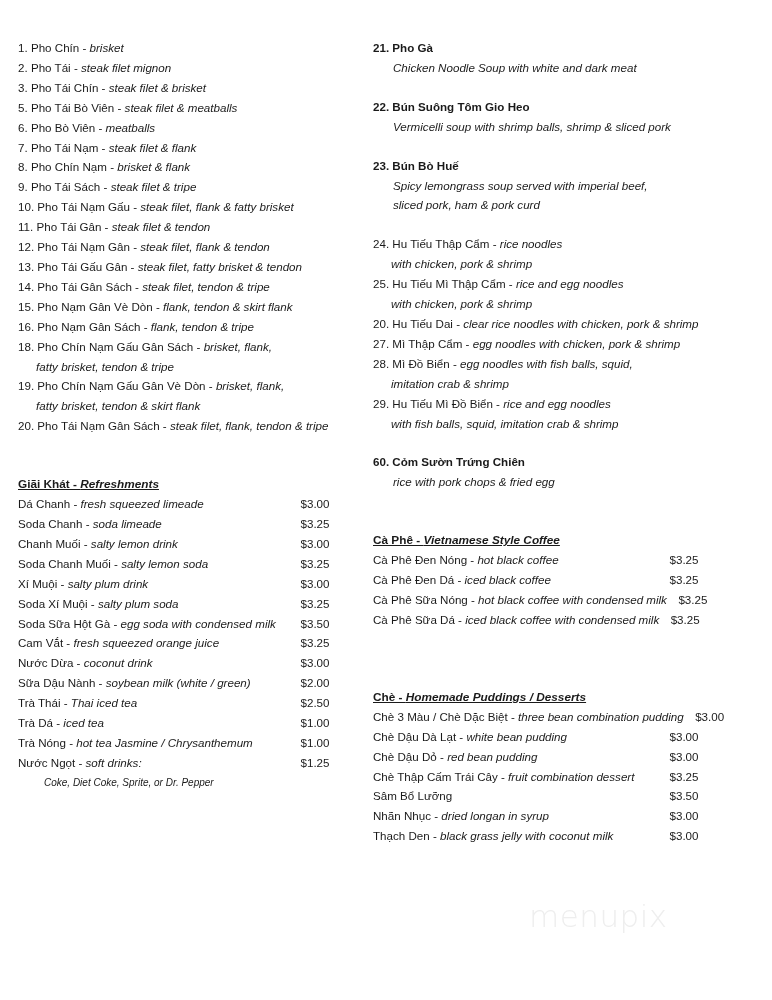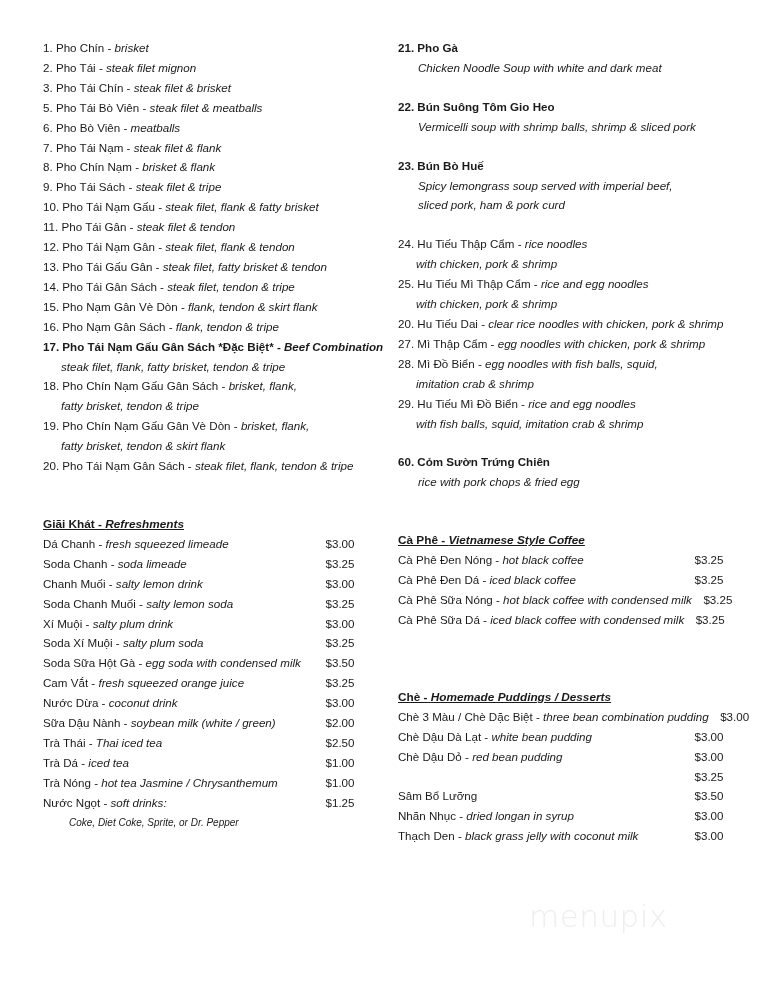--- a/index.html
+++ b/index.html
@@ -13,21 +13,21 @@
     height: 1000px;
     position: relative;
     font-family: "Liberation Sans", "DejaVu Sans", sans-serif;
     color: #1a1a1a;
     overflow: hidden;
   }
   .page {
     position: relative;
     width: 772px;
     height: 1000px;
-    padding: 38px 28px 0 43px;
+    padding: 38px 28px 0 18px;
   }
   .columns {
     display: flex;
     flex-direction: row;
     align-items: flex-start;
     gap: 0;
   }
   .col-left {
     width: 355px;
     flex: 0 0 355px;
@@ -135,21 +135,20 @@
           <div class="entry"><span class="nm">7.</span><span class="nm"> </span><span class="nm">Pho Tái Nạm</span><span class="nm"> - </span><span class="ds">steak filet &amp; flank</span></div>
           <div class="entry"><span class="nm">8.</span><span class="nm"> </span><span class="nm">Pho Chín Nạm</span><span class="nm"> - </span><span class="ds">brisket &amp; flank</span></div>
           <div class="entry"><span class="nm">9.</span><span class="nm"> </span><span class="nm">Pho Tái Sách</span><span class="nm"> - </span><span class="ds">steak filet &amp; tripe</span></div>
           <div class="entry"><span class="nm">10.</span><span class="nm"> </span><span class="nm">Pho Tái Nạm Gấu</span><span class="nm"> - </span><span class="ds">steak filet, flank &amp; fatty brisket</span></div>
           <div class="entry"><span class="nm">11.</span><span class="nm"> </span><span class="nm">Pho Tái Gân</span><span class="nm"> - </span><span class="ds">steak filet &amp; tendon</span></div>
           <div class="entry"><span class="nm">12.</span><span class="nm"> </span><span class="nm">Pho Tái Nạm Gân</span><span class="nm"> - </span><span class="ds">steak filet, flank &amp; tendon</span></div>
           <div class="entry"><span class="nm">13.</span><span class="nm"> </span><span class="nm">Pho Tái Gấu Gân</span><span class="nm"> - </span><span class="ds">steak filet, fatty brisket &amp; tendon</span></div>
           <div class="entry"><span class="nm">14.</span><span class="nm"> </span><span class="nm">Pho Tái Gân Sách</span><span class="nm"> - </span><span class="ds">steak filet, tendon &amp; tripe</span></div>
           <div class="entry"><span class="nm">15.</span><span class="nm"> </span><span class="nm">Pho Nạm Gân Vè Dòn</span><span class="nm"> - </span><span class="ds">flank, tendon &amp; skirt flank</span></div>
           <div class="entry"><span class="nm">16.</span><span class="nm"> </span><span class="nm">Pho Nạm Gân Sách</span><span class="nm"> - </span><span class="ds">flank, tendon &amp; tripe</span></div>
-          <div class="entry bold"><span class="nm">17.</span><span class="nm"> </span><span class="nm">Pho Tái Nạm Gấu Gân Sách *Đặc Biệt*</span><span class="nm"> - </span><span class="ds">Beef Combination</span><span class="sub">steak filet,  flank, fatty brisket, tendon &amp; tripe</span></div>
           <div class="entry"><span class="nm">18.</span><span class="nm"> </span><span class="nm">Pho Chín Nạm Gấu Gân Sách</span><span class="nm"> - </span><span class="ds">brisket, flank,</span><span class="sub">fatty brisket, tendon &amp; tripe</span></div>
           <div class="entry"><span class="nm">19.</span><span class="nm"> </span><span class="nm">Pho Chín Nạm Gấu Gân Vè Dòn</span><span class="nm"> - </span><span class="ds">brisket, flank,</span><span class="sub">fatty brisket, tendon &amp; skirt flank</span></div>
           <div class="entry"><span class="nm">20.</span><span class="nm"> </span><span class="nm">Pho Tái Nạm Gân Sách</span><span class="nm"> - </span><span class="ds">steak filet, flank, tendon &amp; tripe</span></div>
         </div>
       <div class="gap-lg"></div>
       <div class="sec-title">
         <span>Giãi Khát - </span><span class="it">Refreshments</span>
       </div>
       <div id="refreshment-rows">
           <div class="prow">
@@ -269,20 +268,21 @@
           </div>
           <div class="prow">
             <span class="txt"><span>Chè Dậu Dà Lạt</span><span> - </span><span class="ds">white bean pudding</span></span>
             <span class="price">$3.00</span>
           </div>
           <div class="prow">
             <span class="txt"><span>Chè Dậu Dỏ</span><span> - </span><span class="ds">red bean pudding</span></span>
             <span class="price">$3.00</span>
           </div>
           <div class="prow">
+            <span class="txt"><span>Chè Thập Cấm Trái Cây</span><span> - </span><span class="ds">fruit combination dessert</span></span>
             <span class="price">$3.25</span>
           </div>
           <div class="prow">
             <span class="txt"><span>Sâm Bổ Lưỡng</span></span>
             <span class="price">$3.50</span>
           </div>
           <div class="prow">
             <span class="txt"><span>Nhãn Nhục</span><span> - </span><span class="ds">dried longan in syrup</span></span>
             <span class="price">$3.00</span>
           </div>

